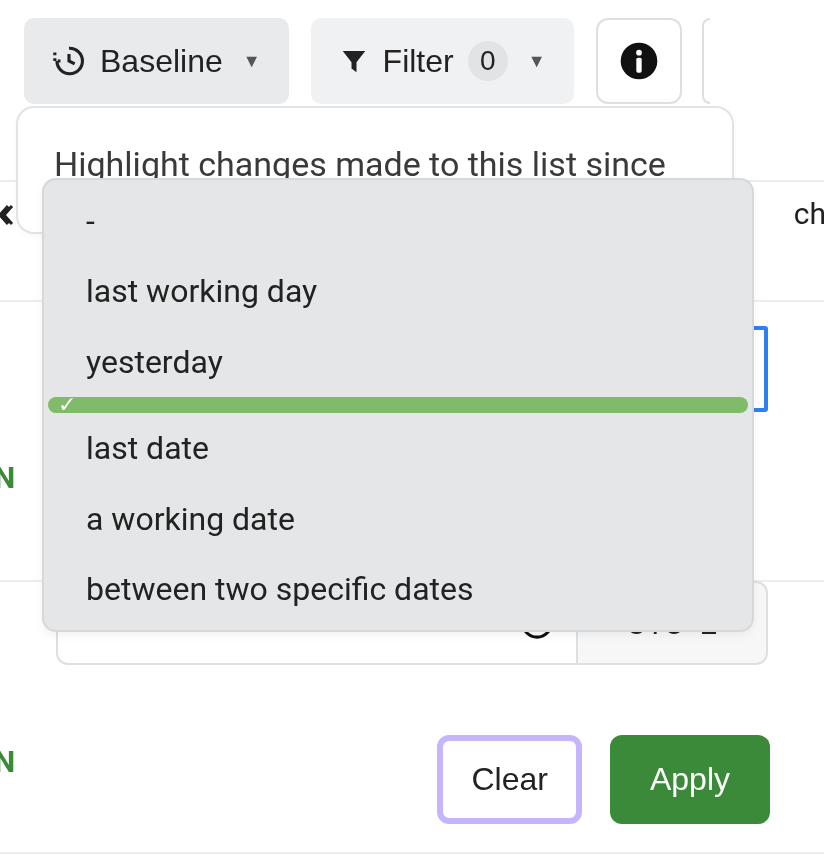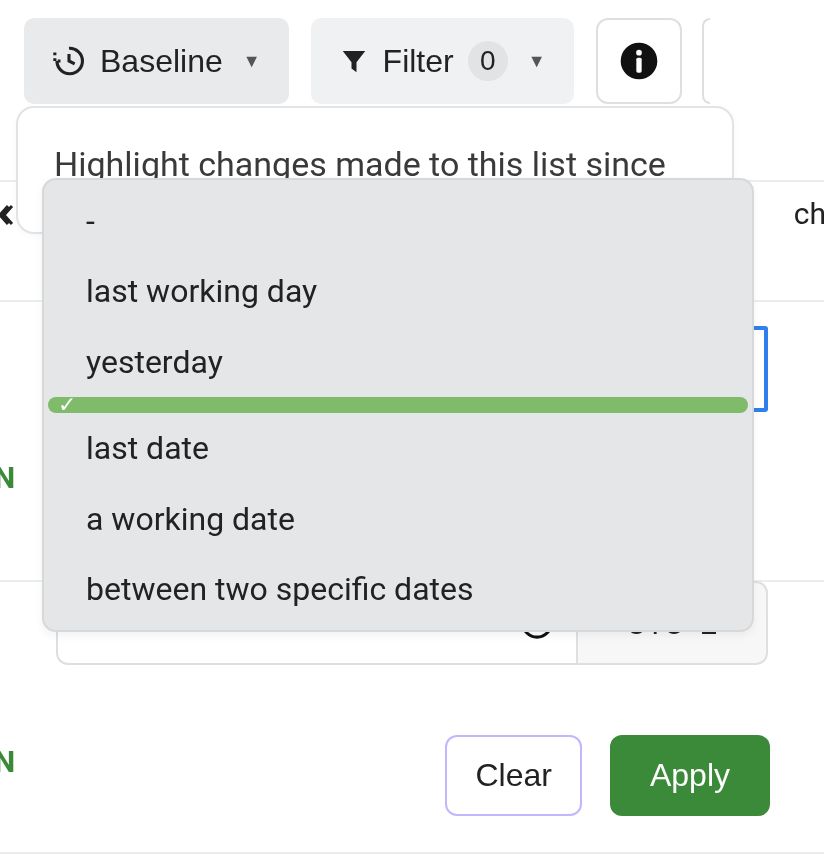--- a/index.html
+++ b/index.html
@@ -195,21 +195,21 @@
     .actions {
       position: absolute;
       top: 735px;
       right: 54px;
       display: flex;
       gap: 28px;
       z-index: 5;
     }
     .btn-clear {
       background: #ffffff;
-      border: 2px solid #c4b5fd;
+      border: 6px solid #c4b5fd;
       border-radius: 12px;
       padding: 20px 28px;
       font-size: 32px;
       color: #222;
       cursor: pointer;
       margin-left: 20px;
     }
     .btn-apply {
       background: #3a8a3a;
       border: none;

